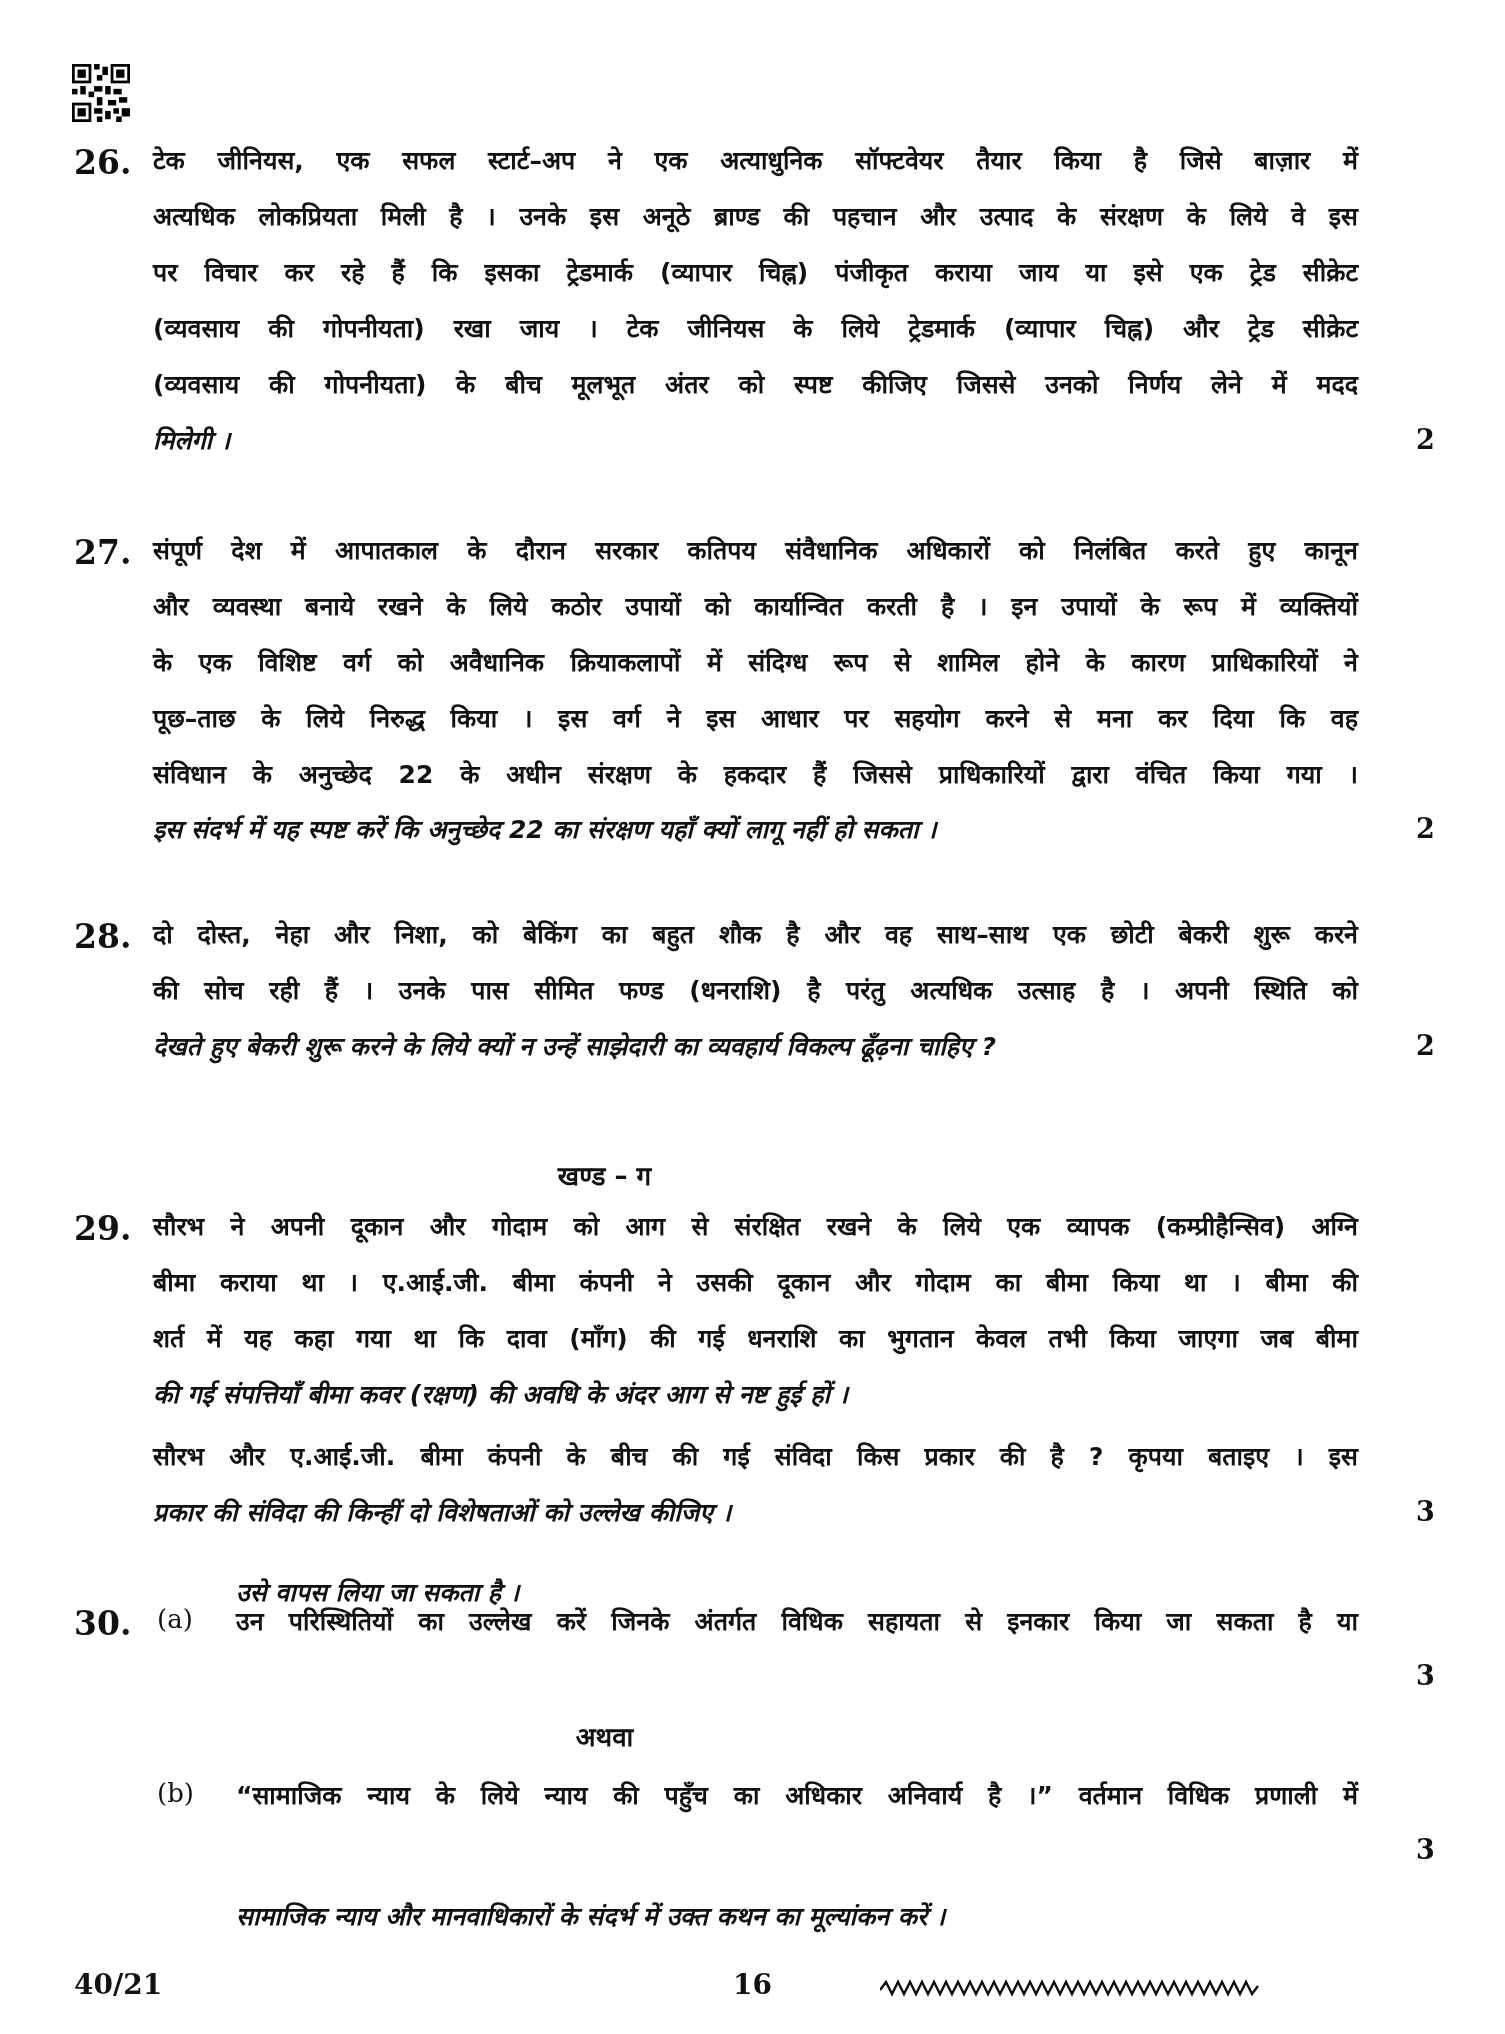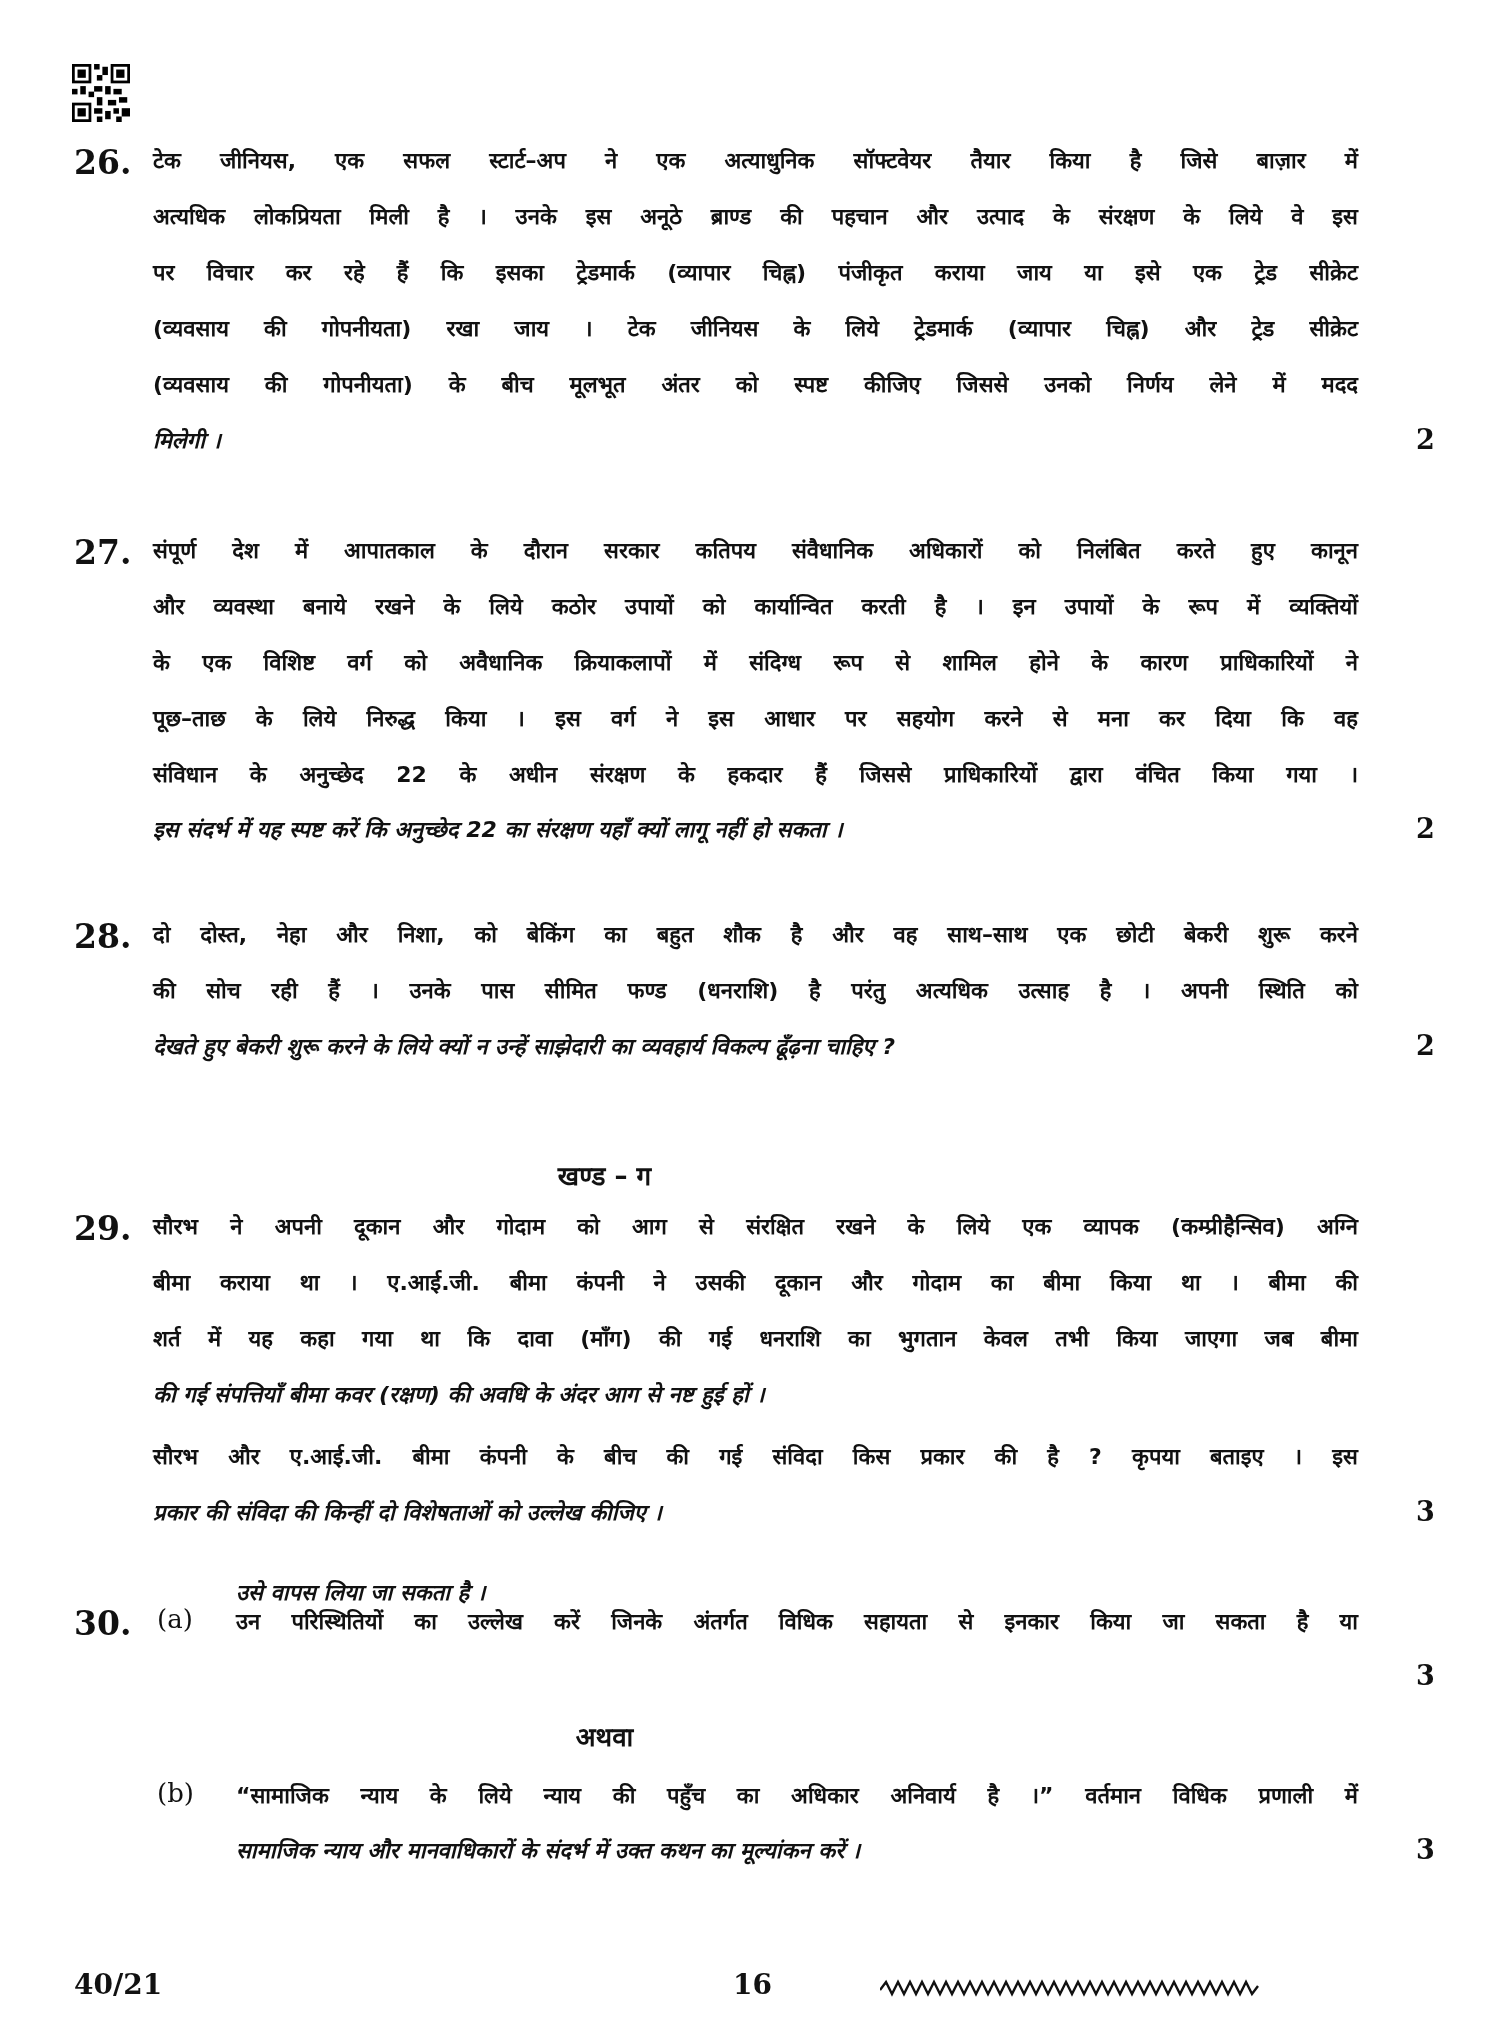--- a/index.html
+++ b/index.html
@@ -1,21 +1,21 @@
 <!DOCTYPE html>
 <html><head>
 <meta charset="utf-8">
 <style>
   html, body { margin:0; padding:0; background:#ffffff; }
   body { width:1505px; height:2034px; position:relative; overflow:hidden;
          font-family:"DejaVu Sans", "Liberation Sans", sans-serif; color:#111; }
   .qr { position:absolute; left:72px; top:64px; width:58px; height:58px; }
   .qnum { position:absolute; left:74px; font-family:"DejaVu Serif", serif; font-size:33px; font-weight:bold; }
   .sub { position:absolute; left:157px; font-family:"DejaVu Serif", serif; font-size:26px; }
-  .line { position:absolute; left:153px; width:1205px; font-size:22px; font-weight:bold;
+  .line { position:absolute; left:153px; width:1205px; font-size:25px; font-weight:bold;
           white-space:nowrap; text-align:justify; text-align-last:justify; line-height:34px; }
   .line.last { text-align-last:left;font-style:italic; }
   .line.ind { left:236px; width:1122px; }
   .mark { position:absolute; left:1416px; font-family:"DejaVu Serif", serif; font-weight:bold; font-size:27px; }
   .center { position:absolute; left:0; width:1209px; text-align:center; font-weight:bold; font-size:26px; }
   .footer { position:absolute; top:1968px; font-family:"DejaVu Serif", serif; font-weight:bold; font-size:28px; }
 </style>
 </head>
 <body>
 
@@ -99,21 +99,21 @@
   <div class="qnum" style="top:1604px">30.</div>
   <div class="sub" style="top:1604px">(a)</div>
   <div class="line ind" style="top:1605px">उन परिस्थितियों का उल्लेख करें जिनके अंतर्गत विधिक सहायता से इनकार किया जा सकता है या</div>
   <div class="line ind last" style="top:1576px">उसे वापस लिया जा सकता है ।</div>
   <div class="mark" style="top:1660px">3</div>
 
   <div class="center" style="top:1718px">अथवा</div>
 
   <div class="sub" style="top:1778px">(b)</div>
   <div class="line ind" style="top:1779px">“सामाजिक न्याय के लिये न्याय की पहुँच का अधिकार अनिवार्य है ।” वर्तमान विधिक प्रणाली में</div>
-  <div class="line ind last" style="top:1834px">सामाजिक न्याय और मानवाधिकारों के संदर्भ में उक्त कथन का मूल्यांकन करें ।</div>
+  <div class="line ind last" style="top:1900px">सामाजिक न्याय और मानवाधिकारों के संदर्भ में उक्त कथन का मूल्यांकन करें ।</div>
   <div class="mark" style="top:1834px">3</div>
 </div>
 
 <div class="footer" style="left:74px">40/21</div>
 <div class="footer" style="left:733px">16</div>
 <svg style="position:absolute; left:880px; top:1978px;" width="380" height="20" viewBox="0 0 380 20">
   <polyline fill="none" stroke="#111" stroke-width="2.4" points="0,12 6,4 12,16 18,4 24,16 30,4 36,16 42,4 48,16 54,4 60,16 66,4 72,16 78,4 84,16 90,4 96,16 102,4 108,16 114,4 120,16 126,4 132,16 138,4 144,16 150,4 156,16 162,4 168,16 174,4 180,16 186,4 192,16 198,4 204,16 210,4 216,16 222,4 228,16 234,4 240,16 246,4 252,16 258,4 264,16 270,4 276,16 282,4 288,16 294,4 300,16 306,4 312,16 318,4 324,16 330,4 336,16 342,4 348,16 354,4 360,16 366,4 372,16 378,8"></polyline>
 </svg>
 
 </body></html>

